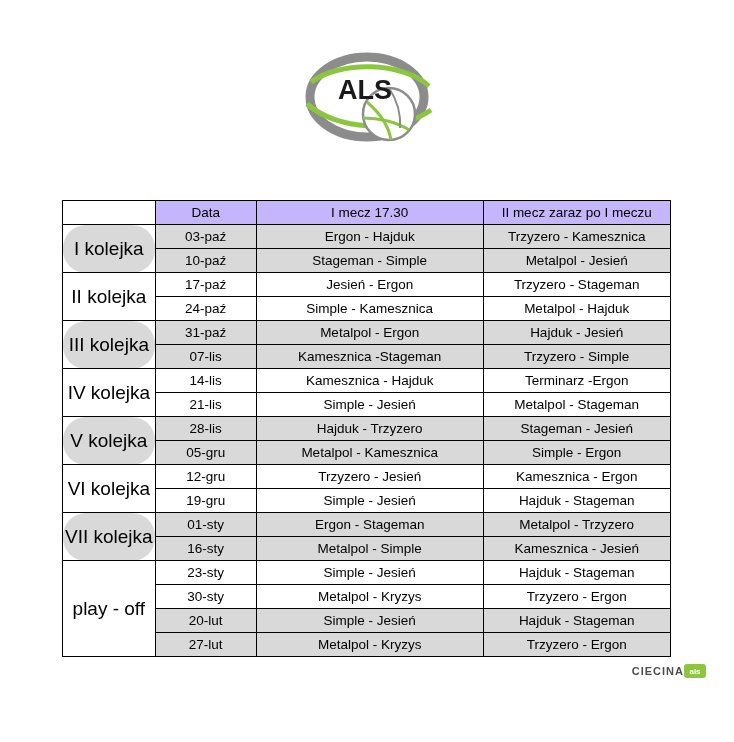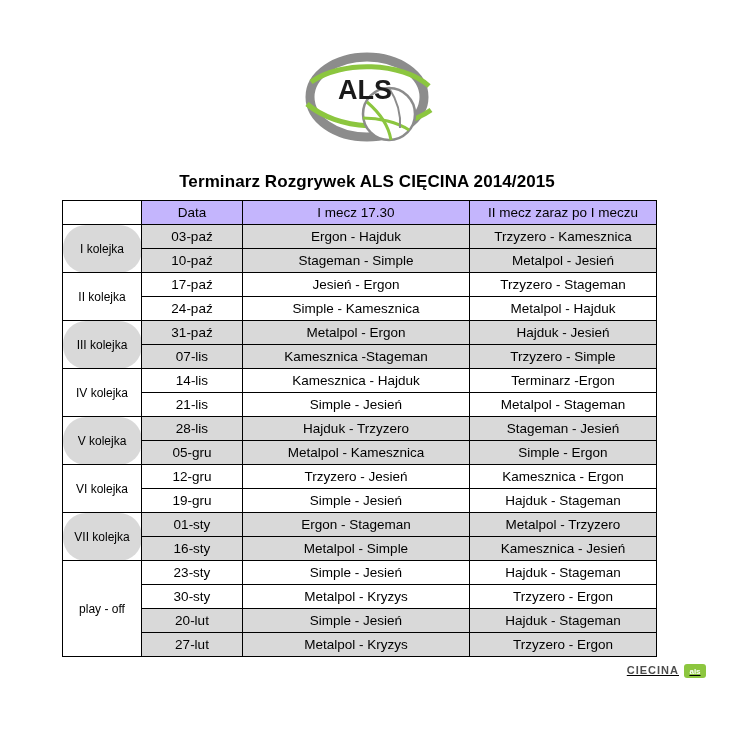--- a/index.html
+++ b/index.html
@@ -63,21 +63,21 @@
   table.schedule td {
     border: 1px solid #000000;
     height: 23px;
     padding: 0 2px;
     text-align: center;
     vertical-align: middle;
     white-space: nowrap;
   }
   td.round {
     width: 74px;
-    font-size: 12px;
+    font-size: 19px;
     border-radius: 23px;
   }
   td.date {
     width: 96px;
   }
   td.m1 {
     width: 222px;
   }
   td.m2 {
     width: 182px;
@@ -115,22 +115,21 @@
     text-align: center;
     font-size: 15.5px;
     font-weight: bold;
   }
 
   .ciecina-logo {
     position: absolute;
     right: 28px;
     top: 664px;
     display: flex;
-    gap: 5px;
-    text-decoration: underline;
+    align-items: center;
   }
   .ciecina-text {
     font-size: 11px;
     font-weight: bold;
     letter-spacing: 1px;
     color: #4d4d4d;
   }
   .ciecina-badge {
     width: 22px;
     height: 14px;
@@ -161,21 +160,20 @@
         <circle cx="92" cy="62" r="26" fill="#ffffff" stroke="#8c8c8c" stroke-width="2.5"></circle>
         <path d="M70 50 C 84 62, 92 76, 94 88" fill="none" stroke="#8cc63f" stroke-width="3"></path>
         <path d="M66 66 C 82 66, 100 70, 112 78" fill="none" stroke="#8cc63f" stroke-width="3"></path>
         <path d="M92 36 C 100 48, 104 62, 103 76" fill="none" stroke="#8c8c8c" stroke-width="2"></path>
 
         <text x="68" y="47" font-family="Liberation Sans, sans-serif" font-size="27" font-weight="bold" fill="#1a1a1a" text-anchor="middle">ALS</text>
       </svg>
     </div>
   </div>
 
-  <div class="title">Terminarz Rozgrywek ALS CIĘCINA 2014/2015</div>
 
   <div class="table-wrap">
     <table class="schedule">
       <tbody>
 
         <tr>
           <td class="nob"></td>
           <td class="date hdr">Data</td>
           <td class="m1 hdr">I mecz 17.30</td>
           <td class="m2 hdr">II mecz zaraz po I meczu</td>

